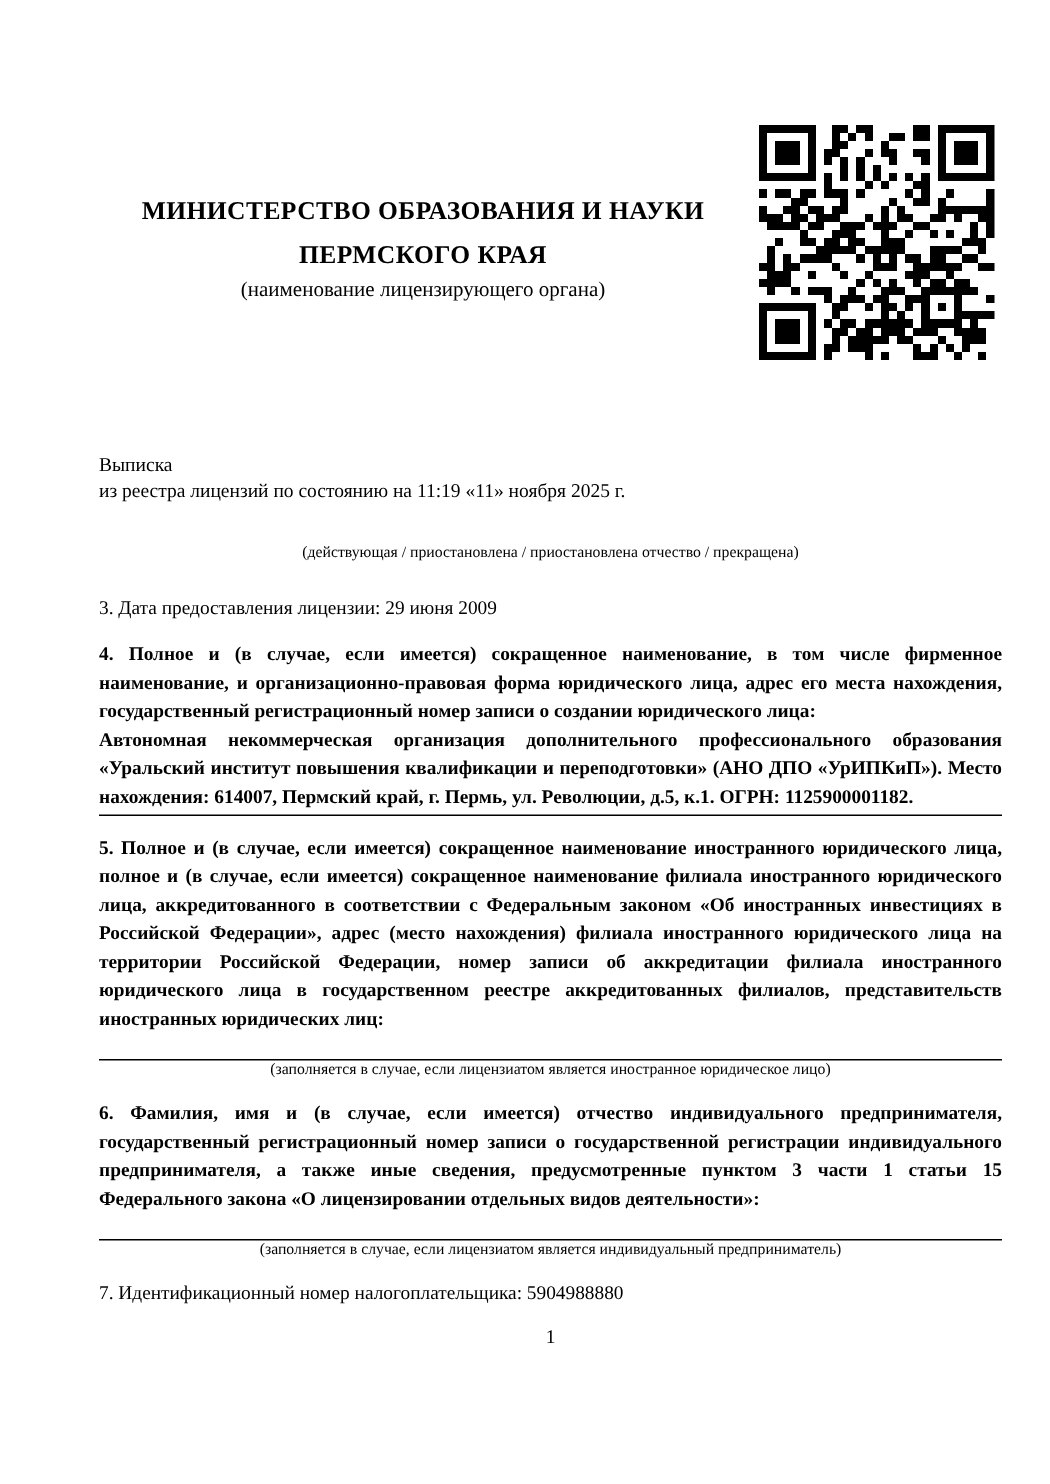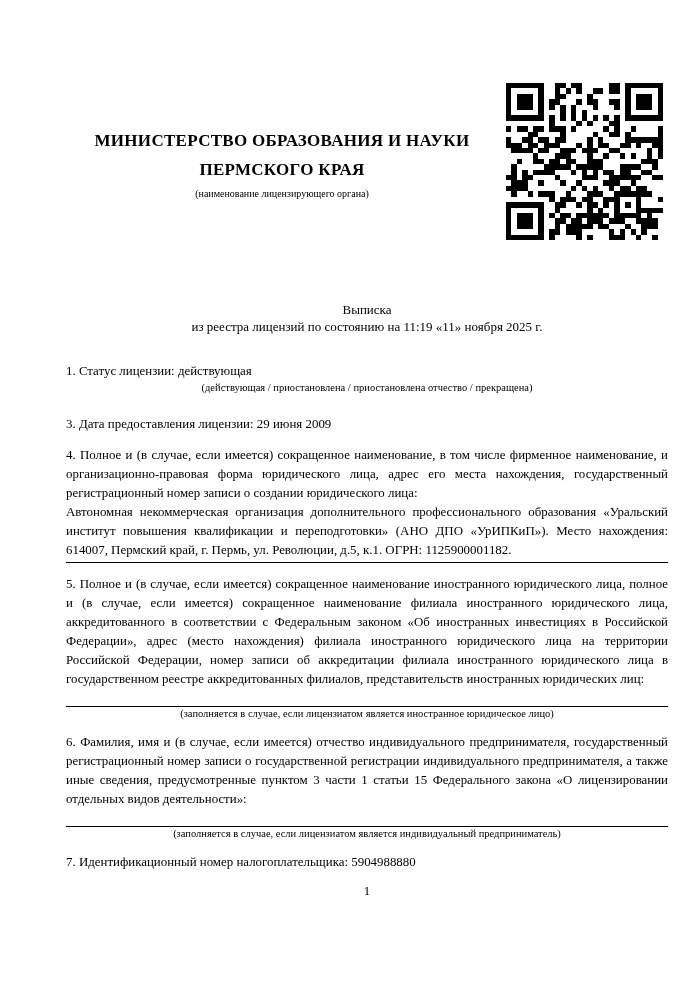--- a/index.html
+++ b/index.html
@@ -30,38 +30,38 @@
     width: 432px;
     text-align: center;
   }
   .ministry-name {
     font-weight: bold;
     font-size: 17px;
     line-height: 29px;
     letter-spacing: 0.3px;
   }
   .small-caption {
-    font-size: 10px;
+    font-size: 14px;
     line-height: 15px;
     margin-top: 2px;
   }
   
   .title {
     margin-top: 100px;
     width: 602px;
-    text-align: center;
+    text-align: left;
     font-size: 13px;
     line-height: 17px;
   }
   
   .items { margin-top: 27px; width: 602px; }
   .item { margin-bottom: 12px; }
   .item.gap-lg { margin-bottom: 20px; }
   .line { line-height: 19px; }
-  .para { line-height: 19px; text-align: justify; }
+  .para { line-height: 19px; text-align: justify; font-weight: bold; }
   .center-caption {
     font-size: 10.5px;
     line-height: 14px;
     text-align: center;
   }
   .rule { border-top: 1.6px solid #000000; height: 0; }
   .rule.tight { margin-top: 2px; }
   .rule.spaced { margin-top: 17px; }
   .page-number {
     margin-top: 10px;
@@ -492,21 +492,20 @@
   </div>
 
   <div class="title">
     <div>Выписка</div>
     <div>из реестра лицензий по состоянию на 11:19 «11» ноября 2025 г.</div>
   </div>
 
   <div class="items">
 
     <div class="item gap-lg">
-      <div class="line">1. Статус лицензии: действующая</div>
       <div class="center-caption">(действующая / приостановлена / приостановлена отчество / прекращена)</div>
     </div>
 
 
     <div class="item">
       <div class="line">3. Дата предоставления лицензии: 29 июня 2009</div>
     </div>
 
     <div class="item">
       <div class="para">4. Полное и (в случае, если имеется) сокращенное наименование, в том числе фирменное наименование, и организационно-правовая форма юридического лица, адрес его места нахождения, государственный регистрационный номер записи о создании юридического лица:</div>

